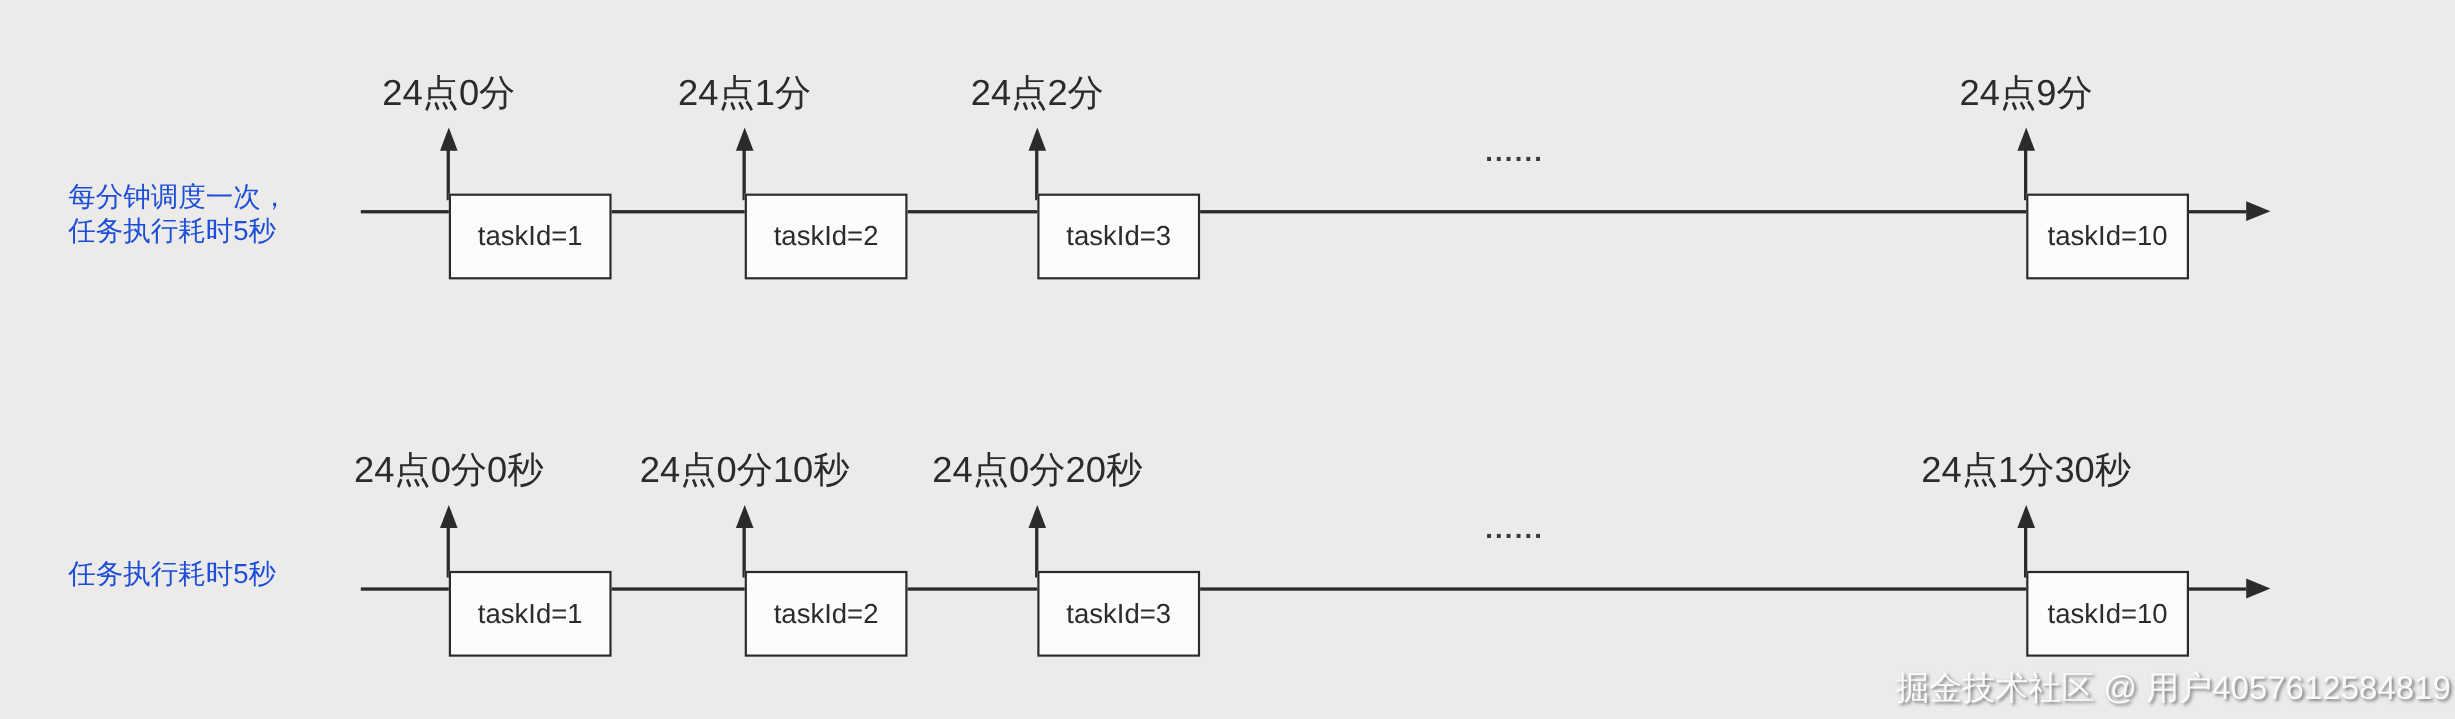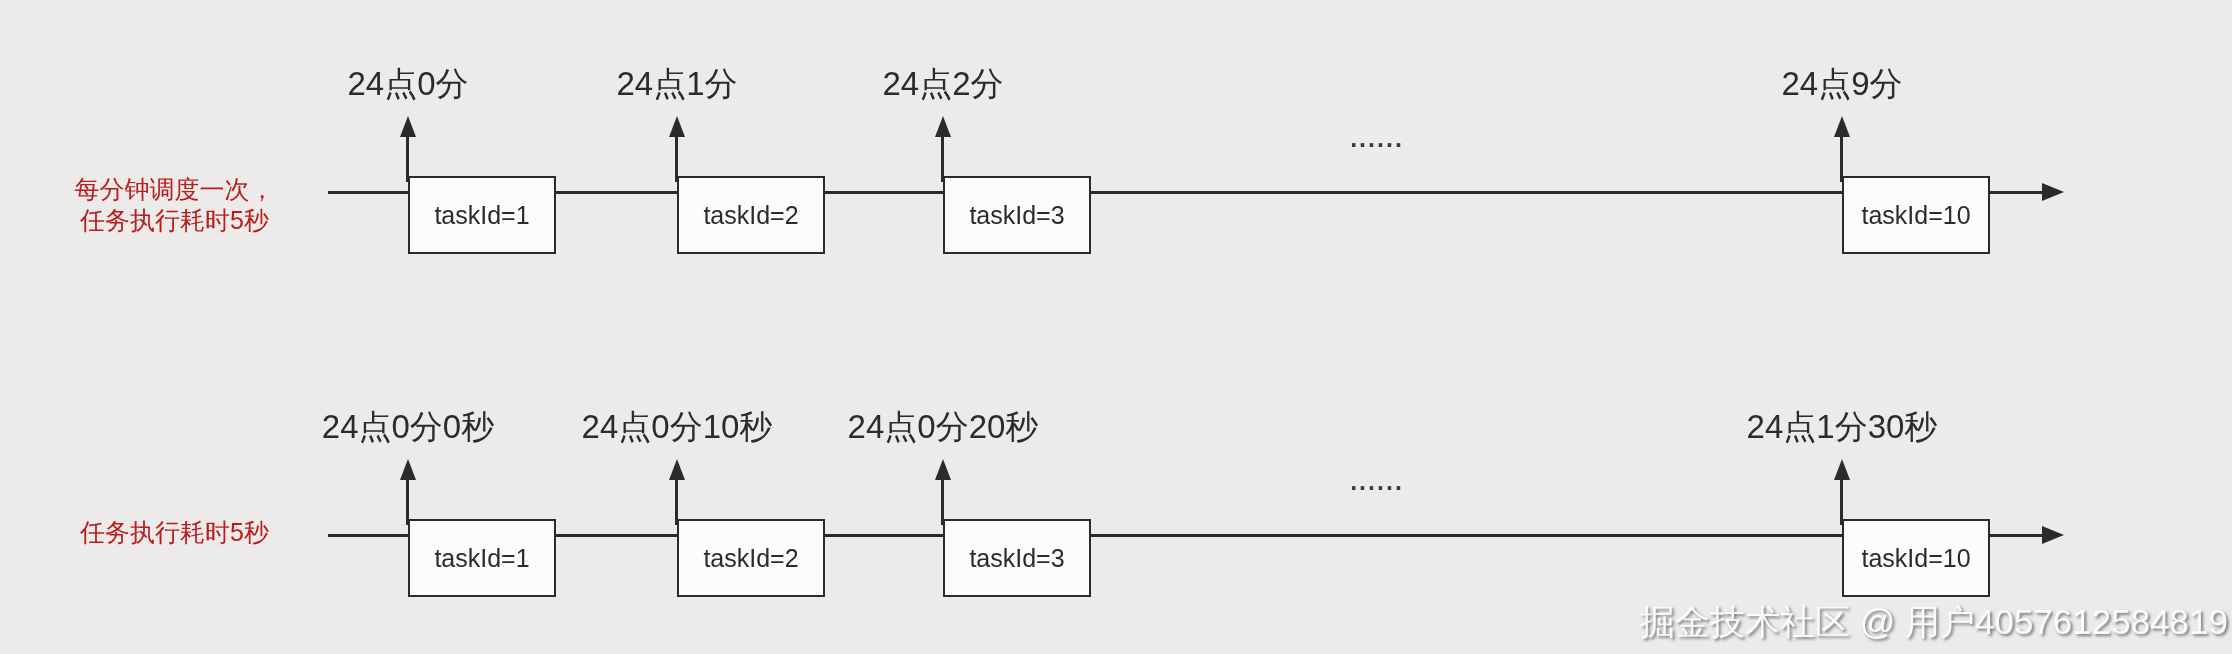--- a/index.html
+++ b/index.html
@@ -21,26 +21,26 @@
     left: 0;
     width: 2232px;
     height: 327px;
   }
   .row.r0 { top: 0; }
   .row.r1 { top: 343px; }
 
   .side-label {
     position: absolute;
     left: 62px;
-    top: 174px;
+    top: 164px;
     width: 225px;
-    text-align: center;
+    text-align: left;
     font-size: 25px;
     line-height: 31px;
-    color: #b91c1c;
+    color: #1d4ed8;
     white-space: nowrap;
   }
 
   .timeline {
     position: absolute;
     left: 328px;
     top: 191px;
     width: 1714px;
     height: 3px;
     background: #2B2B2B;
@@ -114,21 +114,21 @@
     text-align: center;
     font-size: 25px;
     font-weight: bold;
     letter-spacing: 2px;
     color: #3A3A3A;
   }
   .watermark {
     position: absolute;
     right: 4px;
     bottom: 8px;
-    font-size: 35px;
+    font-size: 30px;
     color: rgba(255,255,255,0.92);
     text-shadow: 2px 2px 3px rgba(100,100,100,0.85);
     white-space: nowrap;
   }
   
   .g0 { left: 408px; }
   .g1 { left: 677px; }
   .g2 { left: 943px; }
   .g3 { left: 1842px; }
 </style>

